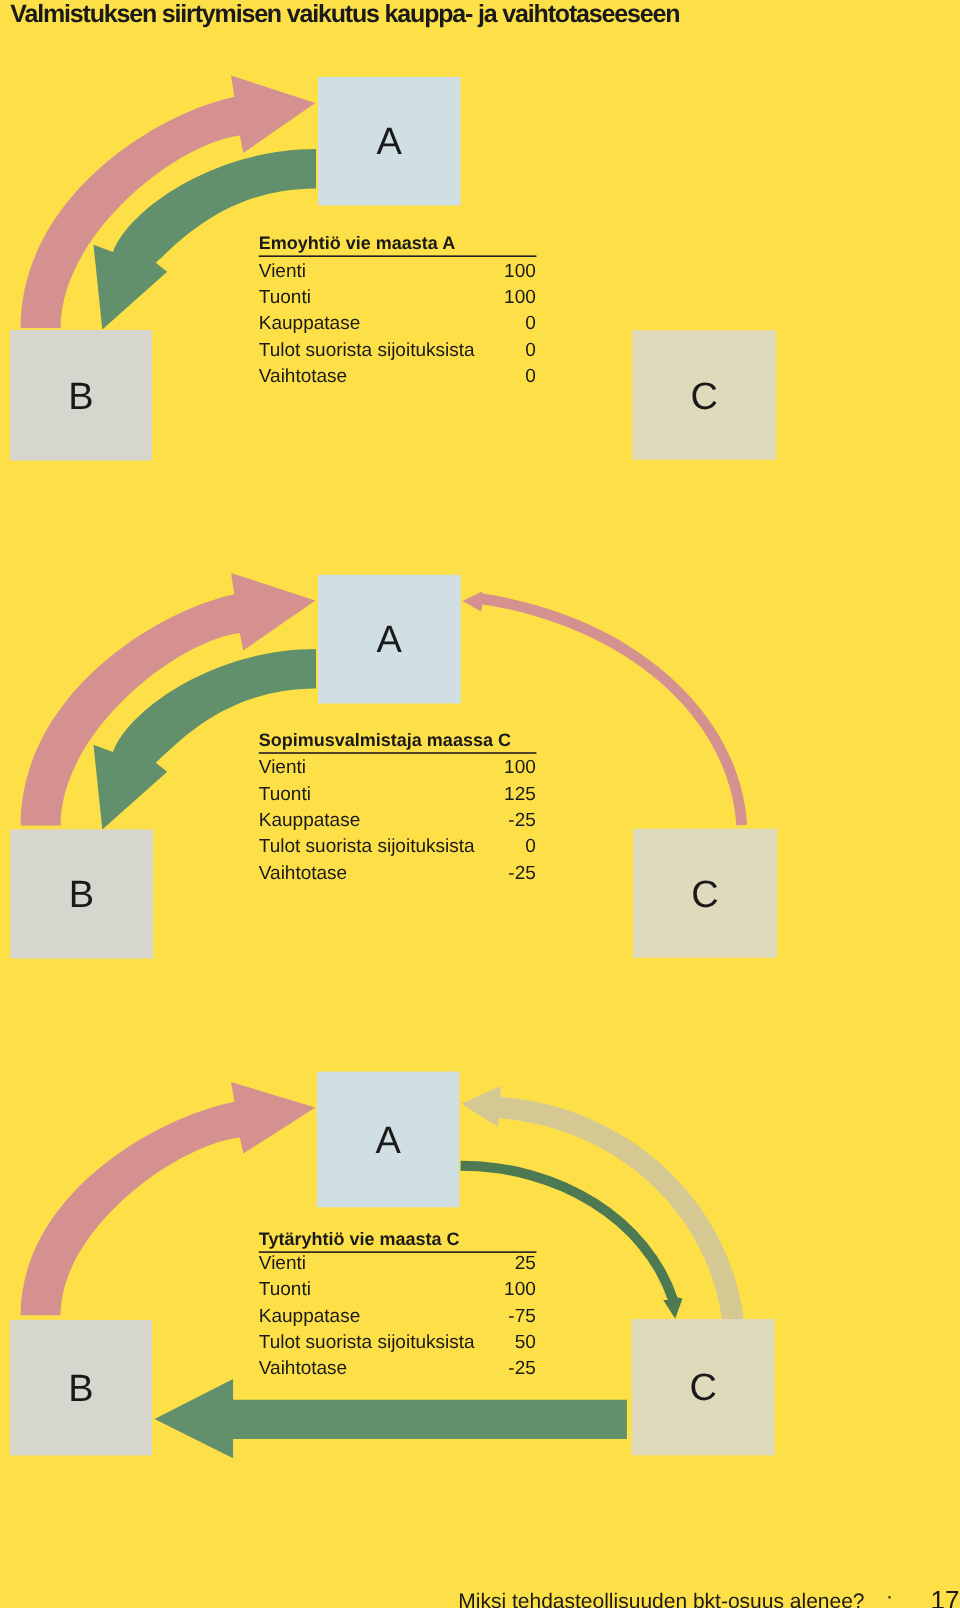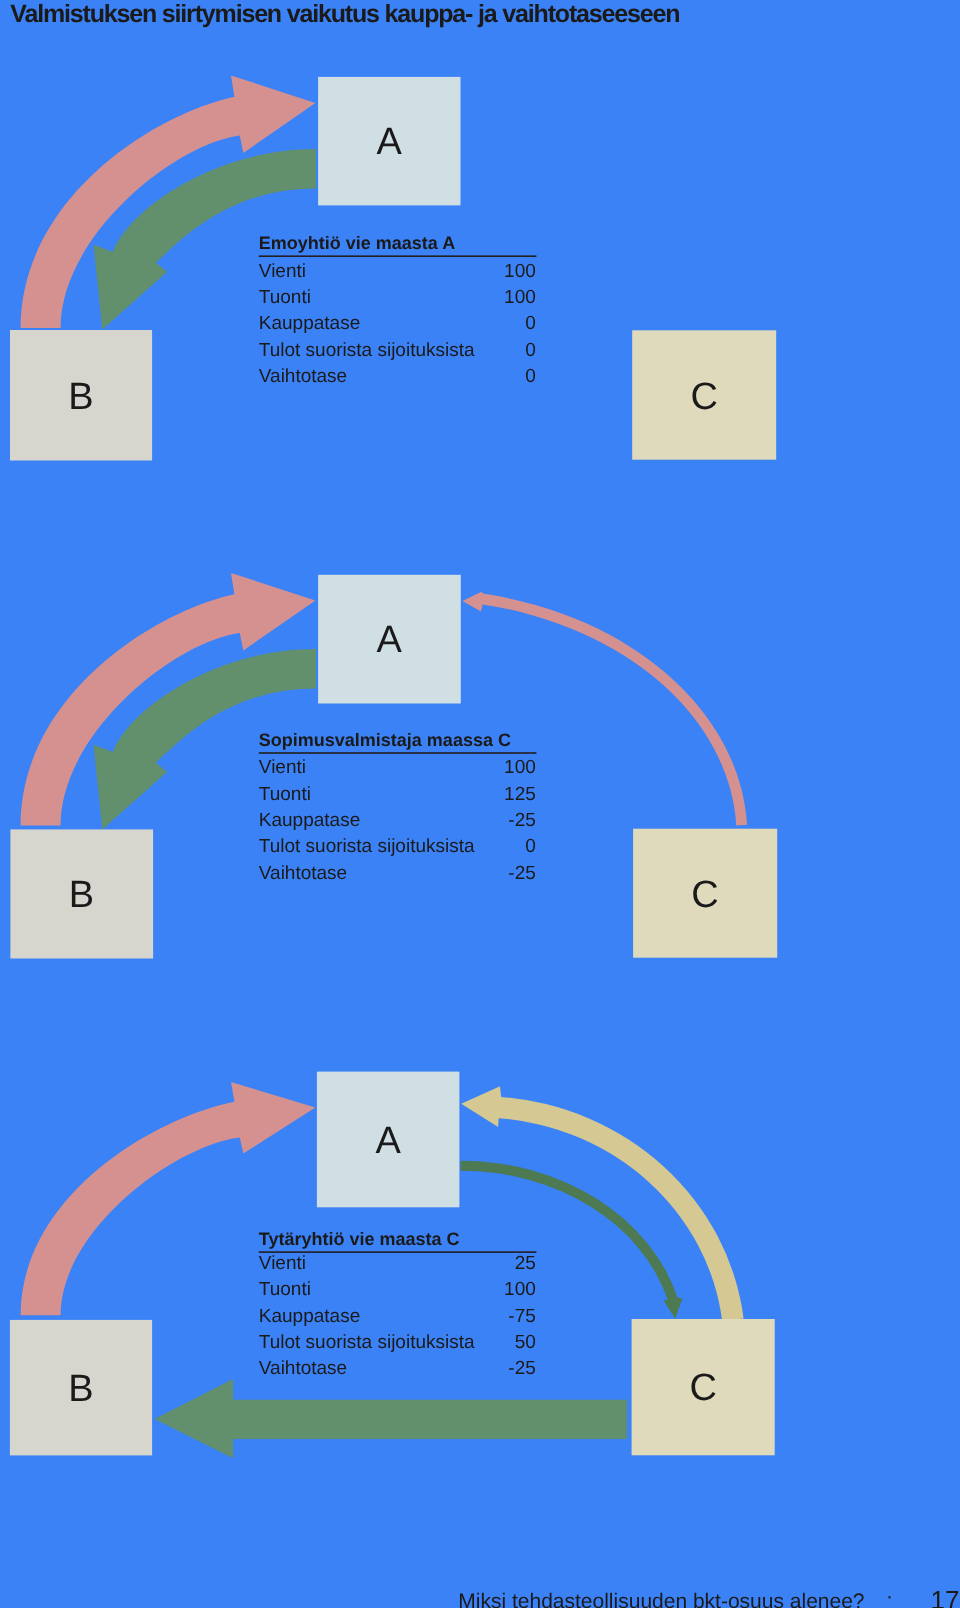--- a/index.html
+++ b/index.html
@@ -1,18 +1,18 @@
 <!DOCTYPE html>
 <html><head>
 <meta charset="utf-8">
 <title>Valmistuksen siirtymisen vaikutus kauppa- ja vaihtotaseeseen</title>
 <style>
   html,body{margin:0;padding:0;background:#ffffff;}
   body{width:960px;height:1608px;overflow:hidden;font-family:"Liberation Sans",sans-serif;-webkit-font-smoothing:antialiased;text-rendering:geometricPrecision;}
-  #page{position:relative;width:960px;height:1608px;background:#3b82f6;}
+  #page{position:relative;width:960px;height:1608px;background:#fde047;}
   svg.fig{position:absolute;left:0;top:0;width:960px;height:1608px;display:block;}
   text{font-family:"Liberation Sans",sans-serif;fill:#1a1a1a;}
   .page-title{font-size:25px;font-weight:bold;letter-spacing:-1.17px;}
   .boxlabel{font-size:38px;text-anchor:middle;}
   .tbl-head{font-size:18px;font-weight:bold;}
   .tbl-label{font-size:19px;}
   .tbl-value{font-size:19px;text-anchor:end;}
   .foot-text{font-size:21px;}
   .foot-dot{font-size:21px;text-anchor:middle;}
   .foot-page{font-size:26px;text-anchor:end;}

